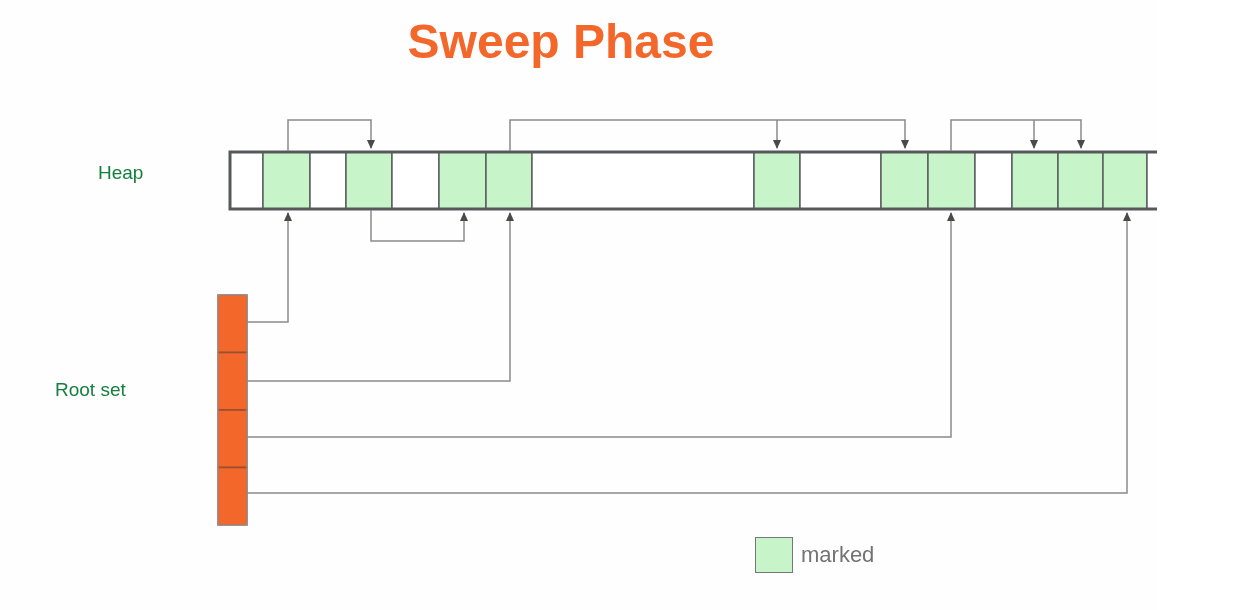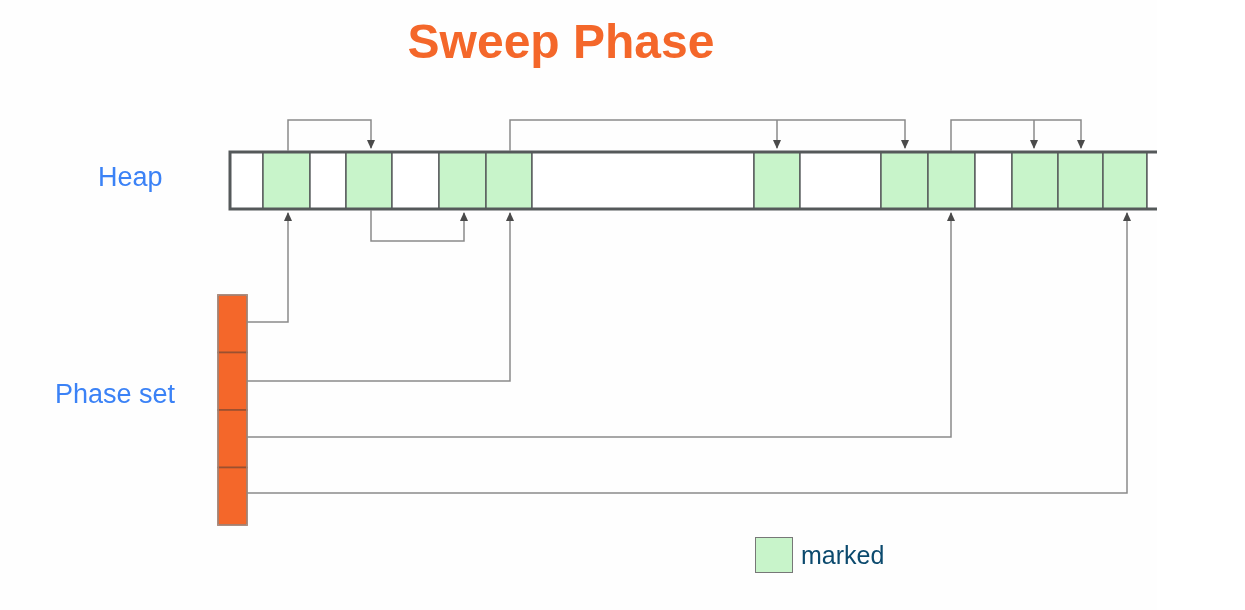--- a/index.html
+++ b/index.html
@@ -13,56 +13,56 @@
   .title{
     position:absolute;
     top:14px;left:0;right:35px;
     text-align:center;
     font-size:48px;
     font-weight:700;
     letter-spacing:0px;
   }
   .side-label{
     position:absolute;
-    font-size:27px;
-    color:#3b82f6;
+    font-size:19px;
+    color:#15803d;
   }
   #heap-label{left:98px;top:162px;}
   #root-label{left:55px;top:379px;}
   #diagram{position:absolute;left:0;top:0;}
   .legend-item{
     position:absolute;
     display:flex;
     align-items:center;
     height:36px;
   }
   #legend-marked{left:755px;top:537px;}
   #legend-not-marked{left:932px;top:537px;}
   .swatch{
     width:38px;height:36px;
     border:1.5px solid #777;
     box-sizing:border-box;
     display:inline-block;
   }
   .legend-label{
     margin-left:8px;
-    font-size:25px;
-    color:#0c4a6e;
+    font-size:22px;
+    color:#737373;
     white-space:nowrap;
   }
 </style>
 </head>
 <body>
 
 <div id="stage">
   <div class="title" style="color: rgb(244, 103, 42);">Sweep Phase</div>
 
   <div id="heap-label" class="side-label">Heap</div>
 
-  <div id="root-label" class="side-label">Phase set</div>
+  <div id="root-label" class="side-label">Root set</div>
 
   <svg id="diagram" width="1245" height="610">
       <defs>
         <marker id="ah" markerWidth="10" markerHeight="10" refX="8" refY="4" orient="auto" markerUnits="userSpaceOnUse">
           <path d="M0,0 L9,4 L0,8 Z" fill="#4a4a4a"></path>
         </marker>
       </defs>
       <rect x="230" y="152" width="967" height="57" fill="#ffffff"></rect>
       <rect x="230" y="152" width="33" height="57" fill="#ffffff" stroke="#55595a" stroke-width="1.4"></rect>
       <rect x="263" y="152" width="47" height="57" fill="#c8f4ca" stroke="#55595a" stroke-width="1.4"></rect>

